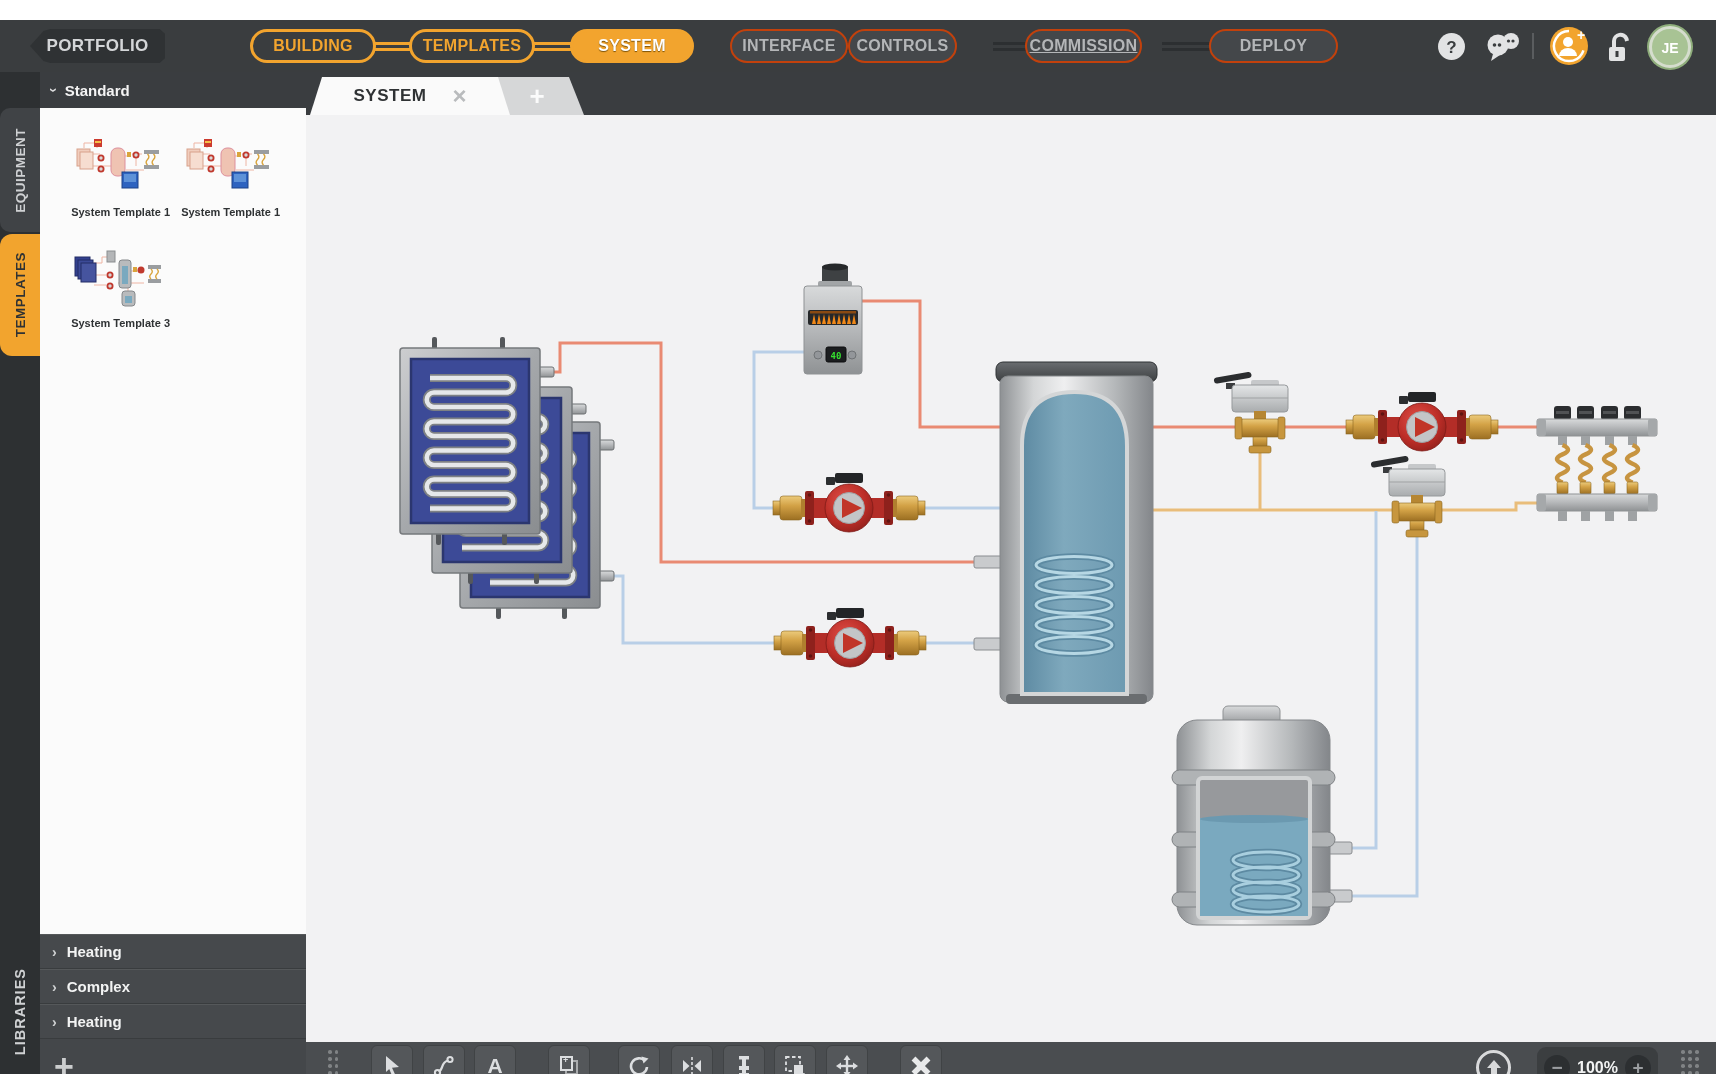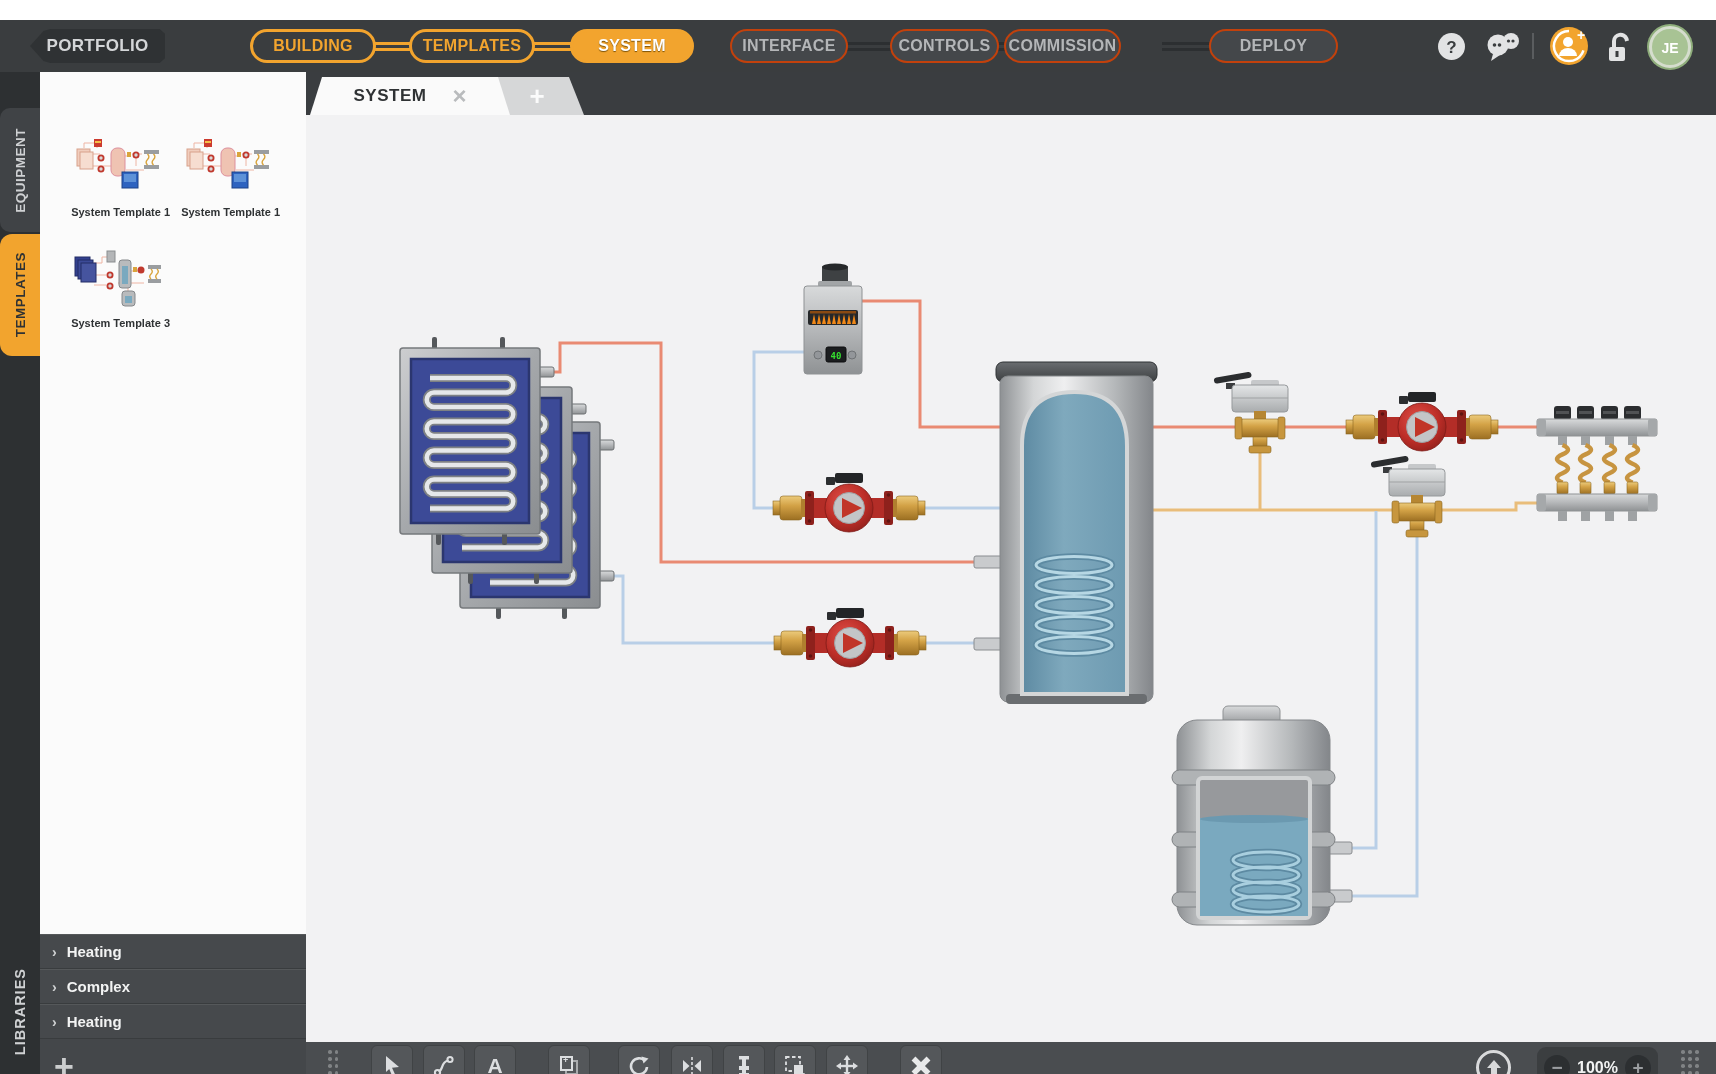--- a/index.html
+++ b/index.html
@@ -79,23 +79,23 @@
   <div id="topnav" class="abs">
     <div id="btn-portfolio" class="navpill">PORTFOLIO</div>
     <div class="conn-orange" style="left:370px;width:45px;"></div>
     <div class="navpill step-orange" style="left:250px;width:126px;">BUILDING</div>
     <div class="conn-orange" style="left:529px;width:47px;"></div>
     <div class="navpill step-orange" style="left:409px;width:126px;">TEMPLATES</div>
     <div class="navpill step-active" style="left:570px;width:124px;">SYSTEM</div>
     <div class="conn-dark" style="left:842px;width:54px;"></div>
     <div class="navpill step-gray" style="left:730px;width:118px;">INTERFACE</div>
     <div class="conn-dark" style="left:993px;width:64px;"></div>
-    <div class="navpill step-gray" style="left:890px;width:109px;">CONTROLS</div>
+    <div class="navpill step-gray" style="left:848px;width:109px;">CONTROLS</div>
     <div class="conn-dark" style="left:1162px;width:53px;"></div>
-    <div class="navpill step-gray" style="left:1004px;width:117px;">COMMISSION</div>
+    <div class="navpill step-gray" style="left:1025px;width:117px;text-decoration:underline;">COMMISSION</div>
     <div class="navpill step-gray" style="left:1209px;width:129px;">DEPLOY</div>
 
     <div class="navicon" style="left:1437px;top:12px;">
       <svg width="29" height="29">
           <circle cx="14.5" cy="14.5" r="13.5" fill="#e2e3e4"></circle>
           <text x="14.5" y="20.5" text-anchor="middle" font-size="17" font-weight="bold" fill="#3a3d3f">?</text>
         </svg>
     </div>
     <div class="navicon" style="left:1485px;top:10px;">
       <svg width="38" height="34">
@@ -140,20 +140,24 @@
     </div>
     <div id="tab-templates" class="vtab">
       <span class="vtext">TEMPLATES</span>
     </div>
     <div id="lbl-libraries" class="vtab">
       <span class="vtext">LIBRARIES</span>
     </div>
   </div>
 
   <div id="leftpanel" class="abs">
+    <div id="std-header" class="abs">
+      <span class="chev-down">›</span>
+      <span>Standard</span>
+    </div>
 
     <div class="thumb" style="left:28px;top:62px;">
       <svg width="95" height="66" id="mini1">
   <g fill="none" stroke="#eeb5a4" stroke-width="1">
     <path d="M22 20 H32 M22 32 H44 M16 14 V9 H29 M29 9 V14 M52 22 H60 M64 20 H74 M58 36 H76 M56 38 V48 M68 22 V32"></path>
   </g>
   <rect x="9" y="15" width="13" height="17" fill="#f0cdbd" stroke="#d8a18c"></rect>
   <rect x="12" y="18" width="13" height="17" fill="#f6ddd0" stroke="#d8a18c"></rect>
   <rect x="26" y="5" width="8" height="8" fill="#cc3a2e"></rect>
   <rect x="27" y="7" width="6" height="2" fill="#f5c04a"></rect>

